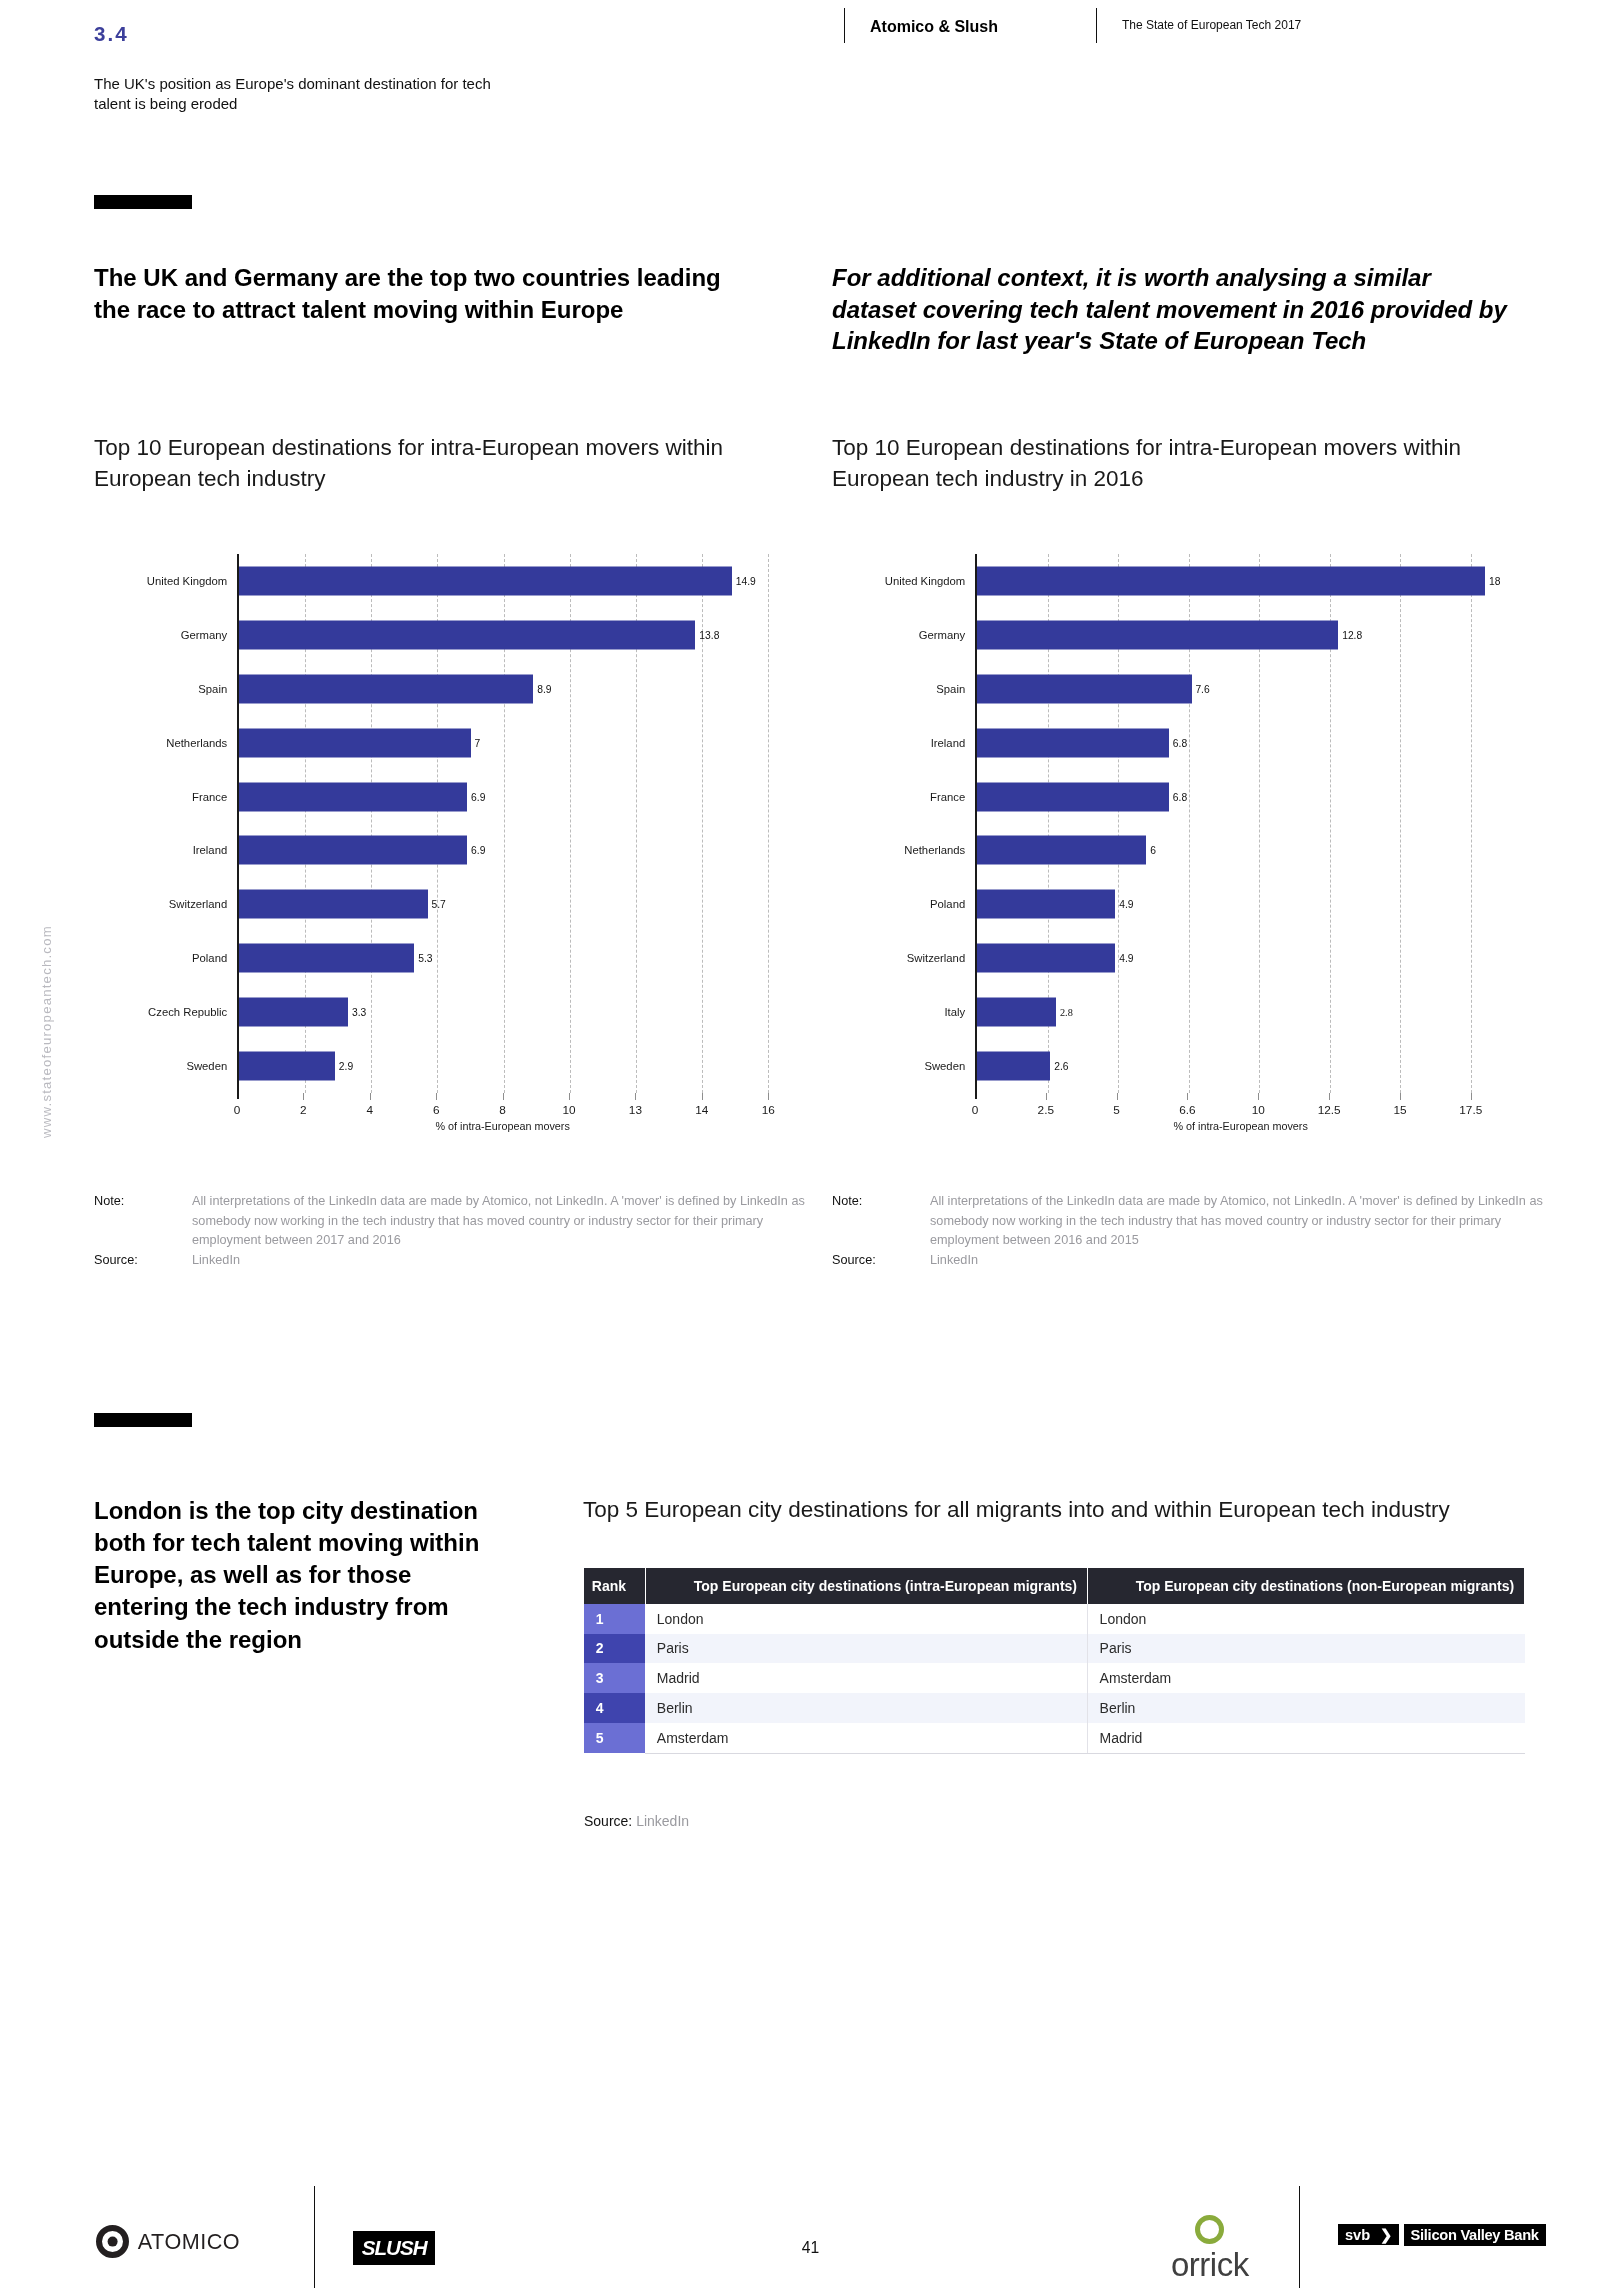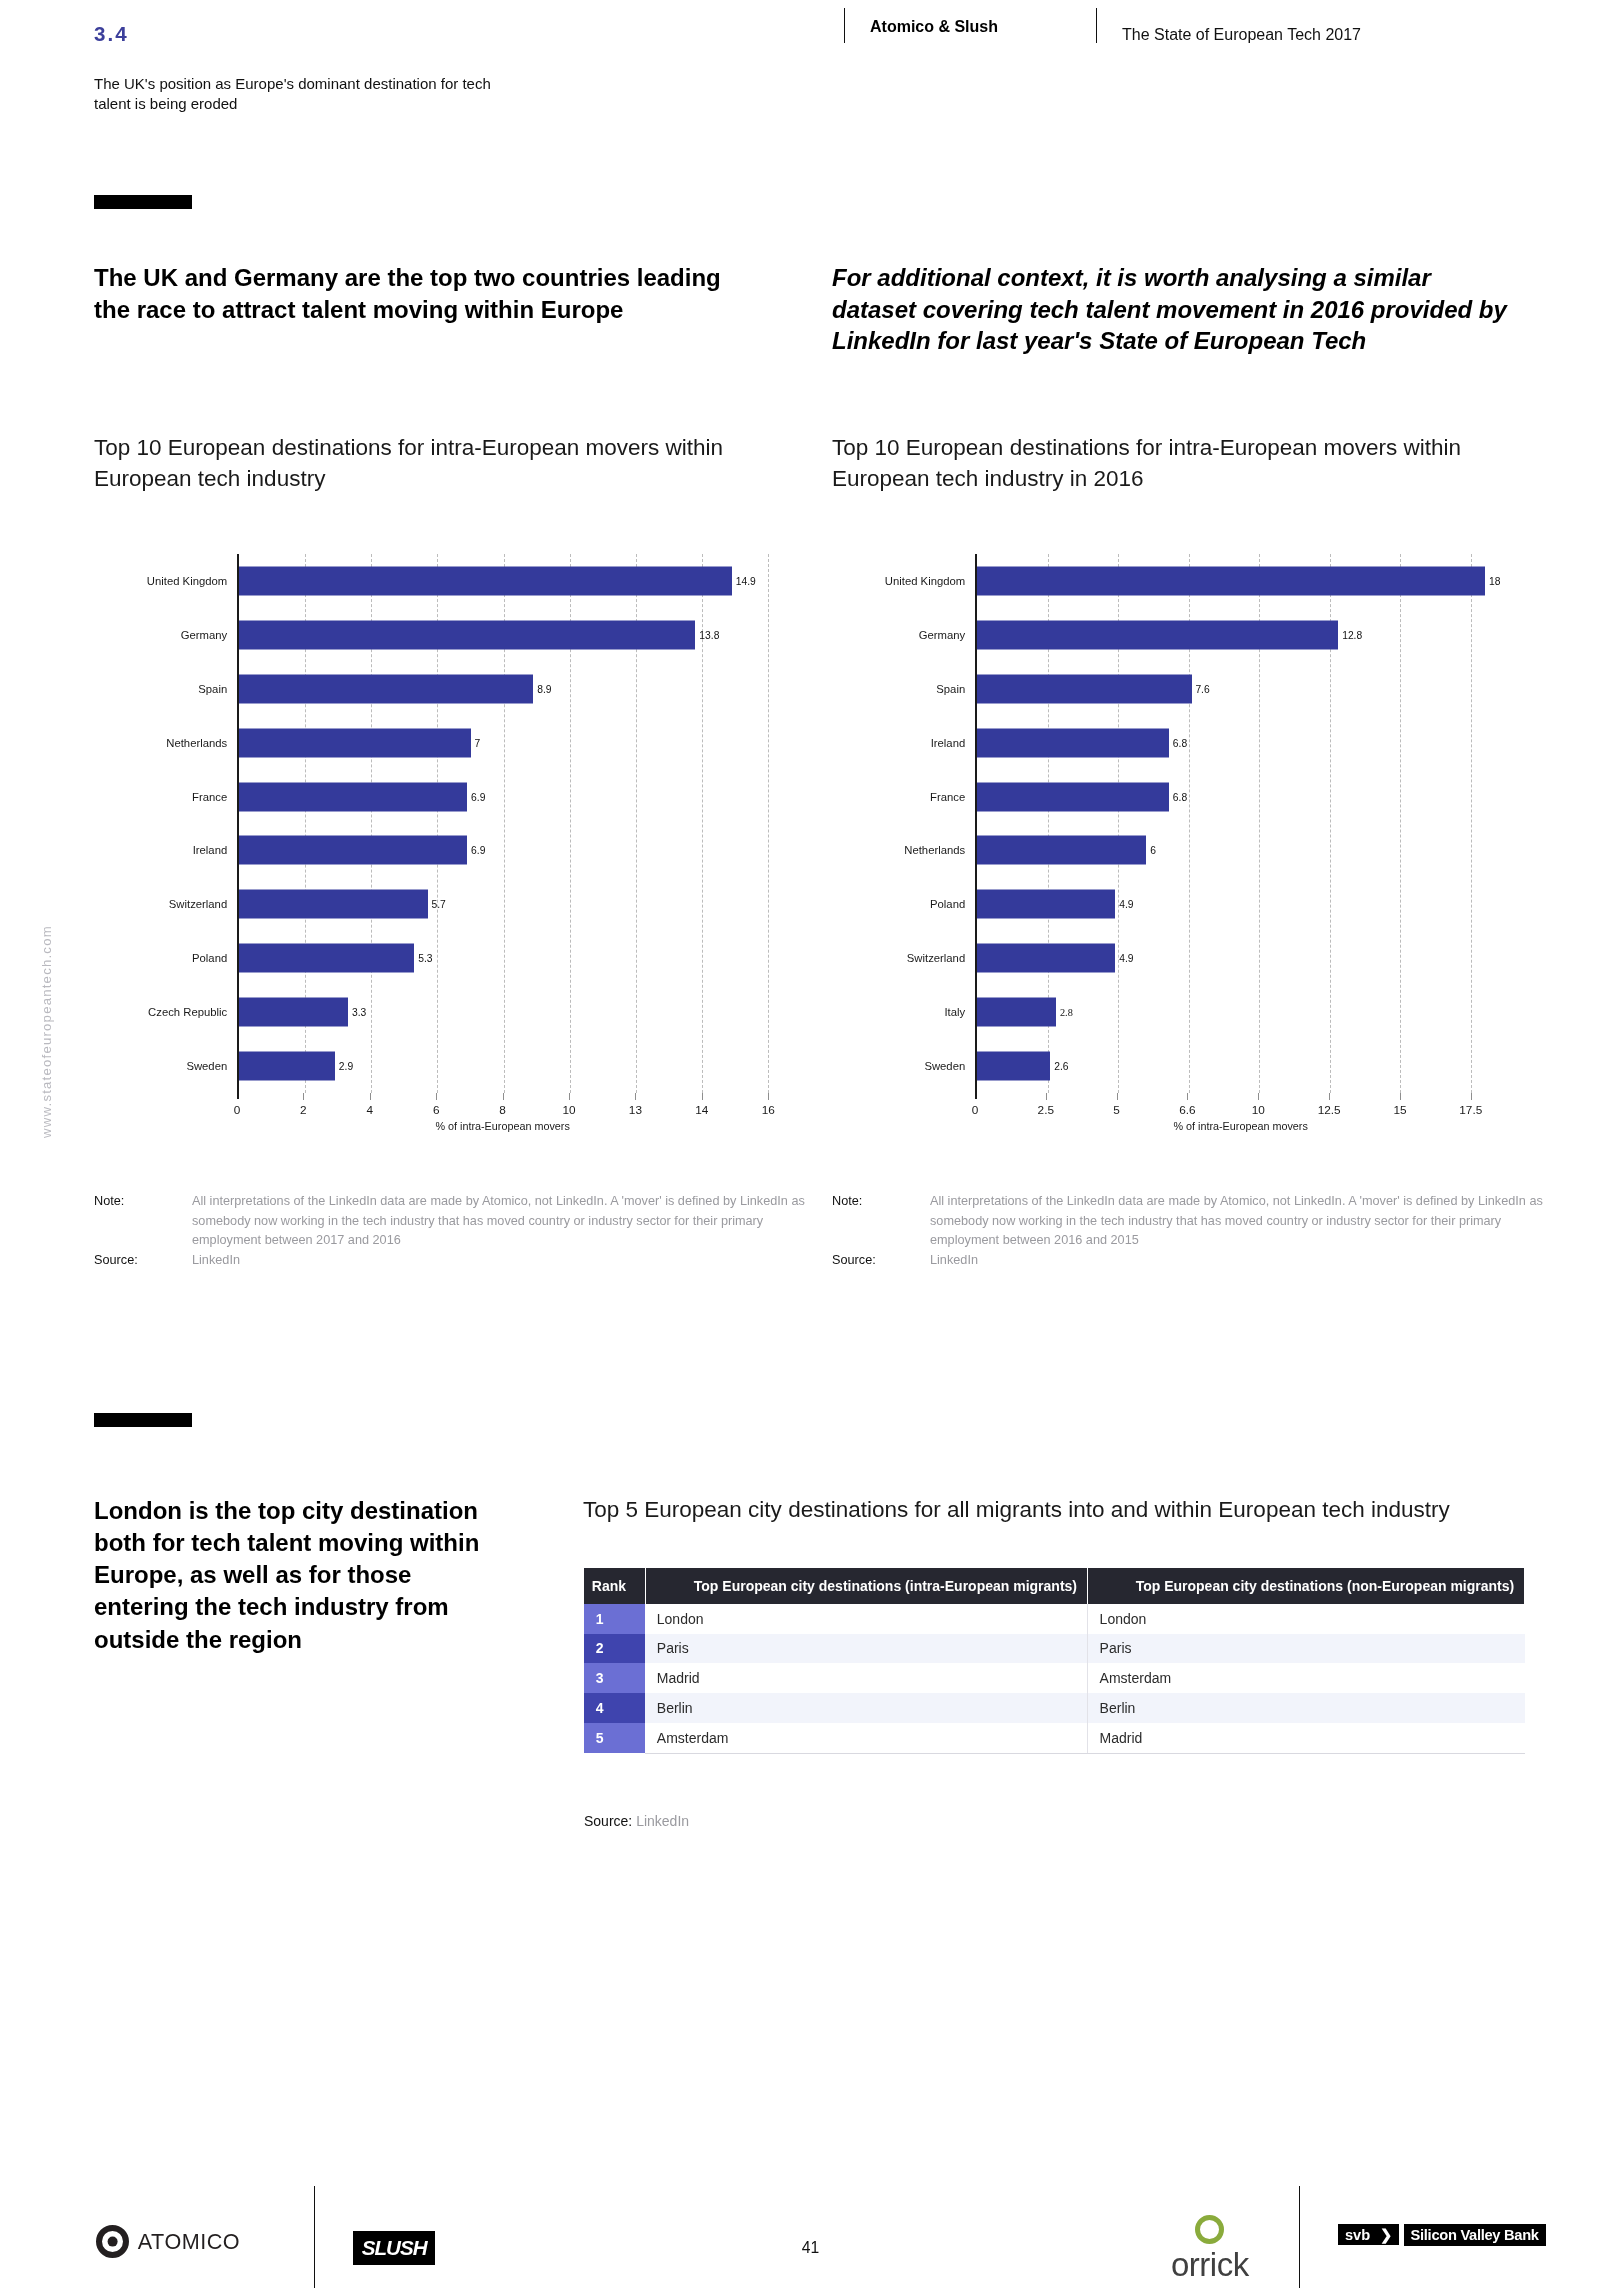--- a/index.html
+++ b/index.html
@@ -26,21 +26,21 @@
     position: absolute; top: 7.8px; width: 1px; height: 35px; background: #111;
   }
   .hdr-div-1 { left: 844px; }
   .hdr-div-2 { left: 1096px; }
   .hdr-brand {
     position: absolute; left: 870px; top: 17.6px;
     font-size: 16px; font-weight: 700; color: #000;
   }
   .hdr-title {
     position: absolute; left: 1122px; top: 17.6px;
-    font-size: 16px; font-weight: 400; color: #111; margin-top: 8px;
+    font-size: 12px; font-weight: 400; color: #111;
   }
 
   
   .side-url {
     position: absolute; left: -62px; top: 1024px;
     width: 216px; text-align: center;
     transform: rotate(-90deg);
     font-size: 13.2px; letter-spacing: 1.2px; color: #b9b9bf;
     white-space: nowrap;
   }

